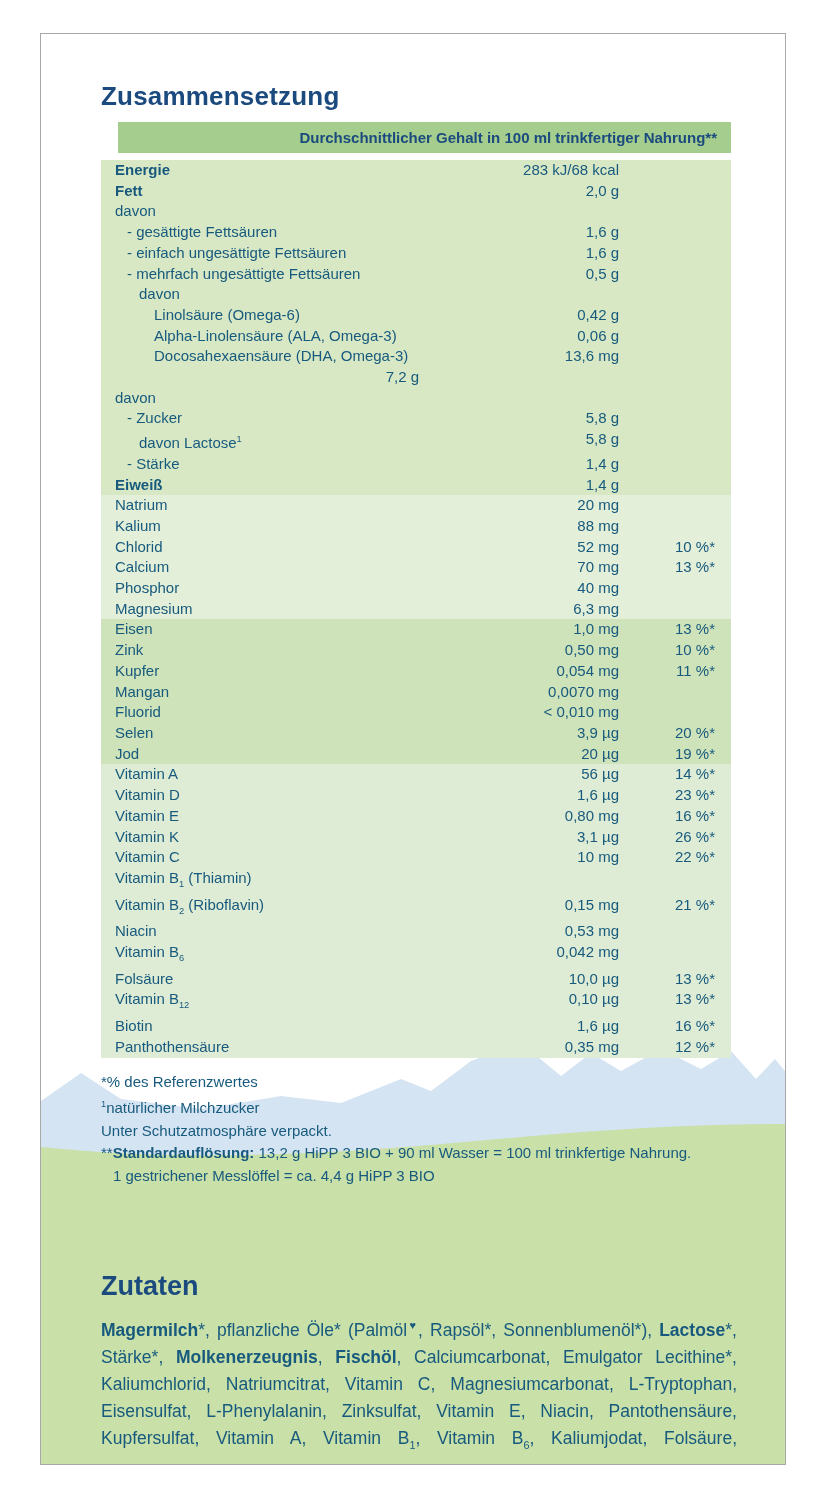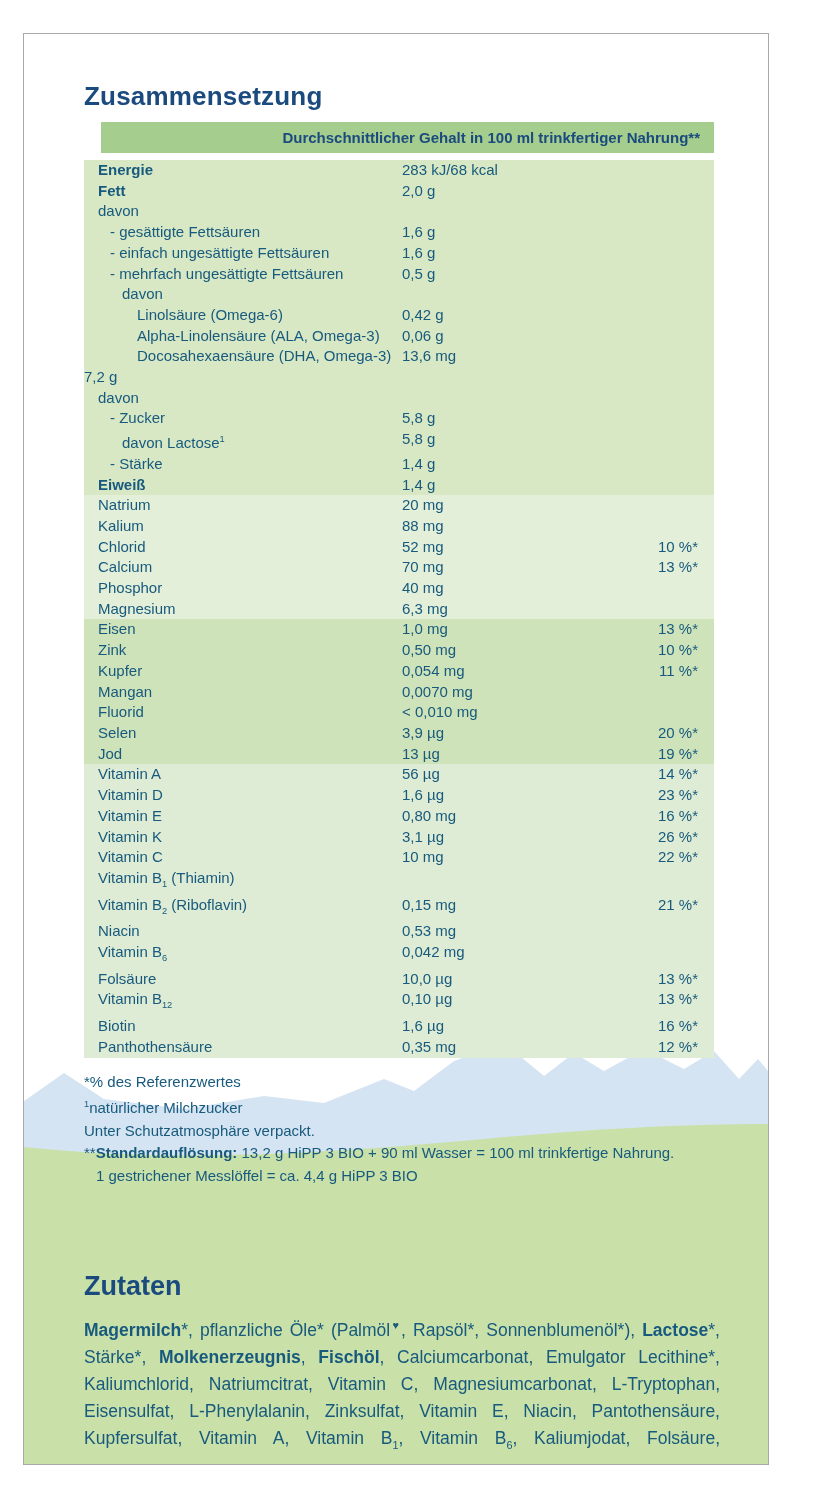--- a/index.html
+++ b/index.html
@@ -2,21 +2,21 @@
 <html style="--navy: #1b4a7e; --teal: #175a7d; --band: #a4cd8e; --border: #a8a8a8; --mtn: #d5e4f2; --hill: #c9e0a9; --secA: #d8e8c5; --secB: #e3efd9; --secC: #cfe3ba; --secD: #dfecd5;"><head>
 <meta charset="utf-8">
 <style>
   html,body { margin:0; padding:0; background:#ffffff; }
   body {
     width:823px; height:1500px; position:relative;
     font-family:"Liberation Sans", sans-serif;
     -webkit-font-smoothing:antialiased;
   }
   .card {
-    position:absolute; left:23px; top:33px; width:744px; height:1430px;
+    position:absolute; left:40px; top:33px; width:744px; height:1430px;
     background:#ffffff; border:1px solid var(--border,#a8a8a8);
     overflow:hidden;
   }
   .landscape { position:absolute; left:0; top:0; width:744px; height:1430px; z-index:0; pointer-events:none; }
   .content { position:relative; z-index:1; }
 
   .comp-title {
     margin:47px 0 0 60px; font-size:26px; font-weight:bold;
     color:var(--navy,#1b4a7e); letter-spacing:0.2px;
   }
@@ -25,21 +25,21 @@
     background:var(--band,#a4cd8e); color:var(--navy,#1b4a7e);
     font-weight:bold; font-size:15px; text-align:right;
     padding:7px 14px 7px 0; margin-bottom:7px;margin-left:17px;
   }
   .tsection { }
   .trow {
     display:grid; grid-template-columns:1fr 200px 112px;
     line-height:20.7px; font-size:15px; color:var(--teal,#175a7d);
   }
   .tlabel { white-space:nowrap; }
-  .tvalue { text-align:left; }
+  .tvalue { text-align:right; }
   .tpct   { text-align:right; padding-right:16px; }
   .ind0 { padding-left:14px; } .ind1 { padding-left:26px; }
   .ind2 { padding-left:38px; } .ind3 { padding-left:53px; }
   .b { font-weight:bold; }
   sub { font-size:0.62em; } sup { font-size:0.62em; }
 
   .footnotes { margin:13px 0 0 60px; font-size:15px; line-height:22.5px; color:var(--teal,#175a7d); }
   .footnote.indent { padding-left:12px; }
 
   .ingredients { margin:84px 0 0 60px; width:636px; }
@@ -204,21 +204,21 @@
               <div class="tvalue">&lt; 0,010 mg</div>
               <div class="tpct"></div>
             </div>
             <div class="trow">
               <div class="tlabel ind0">Selen</div>
               <div class="tvalue">3,9 µg</div>
               <div class="tpct">20 %*</div>
             </div>
             <div class="trow">
               <div class="tlabel ind0">Jod</div>
-              <div class="tvalue">13 µg</div>
+              <div class="tvalue">20 µg</div>
               <div class="tpct">19 %*</div>
             </div>
           </div>
           <div class="tsection" style="background: rgb(223, 236, 213);">
             <div class="trow">
               <div class="tlabel ind0">Vitamin A</div>
               <div class="tvalue">56 µg</div>
               <div class="tpct">14 %*</div>
             </div>
             <div class="trow">

